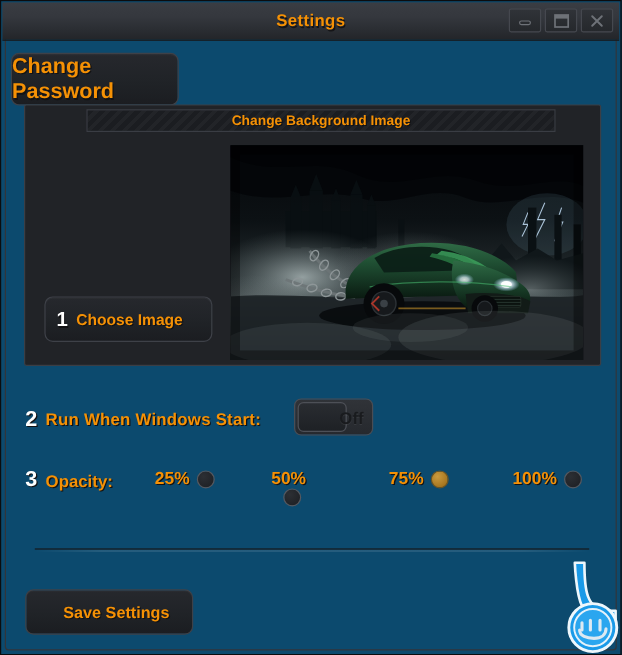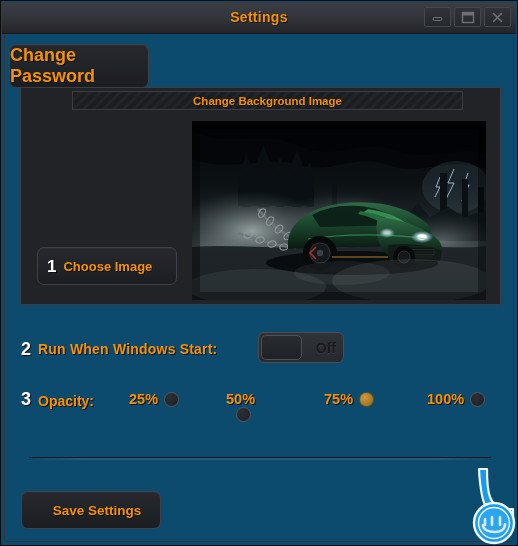--- a/index.html
+++ b/index.html
@@ -171,22 +171,22 @@
   }
   #startup-label {
     color: #f59105;
     font-weight: bold;
     font-size: 14px;
     text-shadow: 1px 1px 0 #121214;
     letter-spacing: 0.2px;
   }
   #toggle-startup {
     position: absolute;
-    left: 257px; top: 331px;
-    width: 86px; height: 31px;
+    left: 244px; top: 331px;
+    width: 66px; height: 31px;
     box-sizing: border-box;
     background: linear-gradient(to bottom, #303338, #26292e);
     border: 1px solid #4a4d54;
     border-radius: 6px;
     cursor: pointer;
   }
   #toggle-knob {
     position: absolute;
     left: 2px; top: 2px;
     width: 41px; height: 25px;

